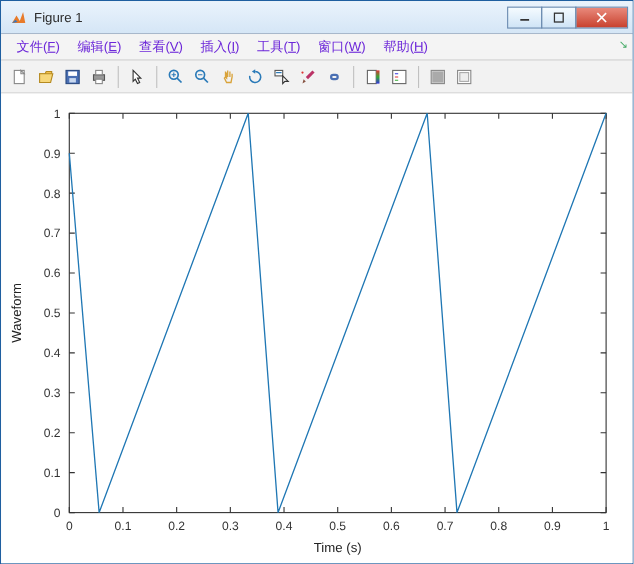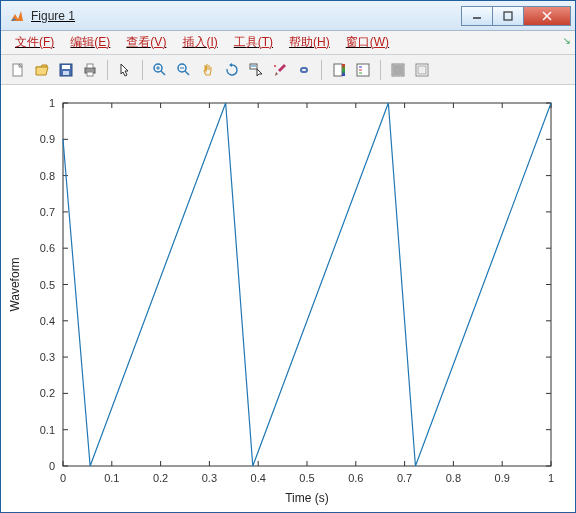--- a/index.html
+++ b/index.html
@@ -1,26 +1,26 @@
 <!DOCTYPE html>
 <html><head>
 <meta charset="utf-8">
 <style>
   * { box-sizing: border-box; }
   body { margin: 0; font-family: "Microsoft YaHei", "Segoe UI", Tahoma, sans-serif; font-size: 12px; background: #bdd3e8; }
-  .window { width: 576px; height: 513px; margin: 0; border: 1px solid #1f5fa0; background: #f0f0f0; display: flex; flex-direction: column; text-decoration: underline; }
+  .window { width: 576px; height: 513px; margin: 0; border: 1px solid #1f5fa0; background: #f0f0f0; display: flex; flex-direction: column; }
   .titlebar { height: 30px; background: linear-gradient(#eaf3fc,#d5e6f6); display: flex; align-items: center; padding: 0 4px 0 8px; border-bottom: 1px solid #a8b8cb; }
   .titlebar .app-icon { width: 16px; height: 16px; margin-right: 6px; }
   .titlebar .title { flex: 1; color: #2b2b2b; }
   .winbtns { display: flex; gap: 0; }
   .winbtn { width: 32px; height: 20px; border: 1px solid #6a8bb0; border-radius: 0; background: linear-gradient(#f5fbff,#cfe4f6); display: flex; align-items: center; justify-content: center; font-size: 10px; color: #333; cursor: pointer; }
   .winbtn + .winbtn { margin-left: -1px; }
   .winbtn.close { background: linear-gradient(#e98a7c,#c8412e); color: #fff; width: 48px; }
   .menubar { height: 24px; background: #f4f4f4; display: flex; align-items: center; padding: 0 6px; border-bottom: 1px solid #d0d0d0; position: relative; }
-  .menu { padding: 2px 8px; cursor: pointer; color: #b91c1c; }
+  .menu { padding: 2px 8px; cursor: pointer; color: #6d28d9; }
   .menu u { text-decoration: underline; }
   .menucorner { position: absolute; right: 4px; top: 4px; color: #4a6; font-size: 10px; }
   .toolbar { height: 30px; background: #f2f2f2; display: flex; align-items: center; padding: 0 6px; gap: 2px; border-bottom: 1px solid #d0d0d0; }
   .tbtn { width: 22px; height: 22px; border: 1px solid transparent; border-radius: 2px; display: flex; align-items: center; justify-content: center; cursor: pointer; }
   .tsep { width: 1px; height: 20px; background: #c0c0c0; margin: 0 4px; }
   .canvas-wrap { flex: 1; background: #fff; position: relative; overflow: hidden; }
   svg.chart { position: absolute; inset: 0; }
   .axis-label { font-size: 12px; fill: #222; font-family: Arial, sans-serif; }
   .plotline { fill: none; stroke: #1f77b4; stroke-width: 1.2; }
   .axisline { stroke: #333; stroke-width: 1; fill: none; }
@@ -59,22 +59,22 @@
         </div>
     </div>
   </div>
 
   <div class="menubar">
     <span class="menu"><span>文件</span>(<u>F</u>)</span>
     <span class="menu"><span>编辑</span>(<u>E</u>)</span>
     <span class="menu"><span>查看</span>(<u>V</u>)</span>
     <span class="menu"><span>插入</span>(<u>I</u>)</span>
     <span class="menu"><span>工具</span>(<u>T</u>)</span>
+    <span class="menu"><span>窗口</span>(<u>W</u>)</span>
     <span class="menu"><span>帮助</span>(<u>H</u>)</span>
-    <span class="menu"><span>窗口</span>(<u>W</u>)</span>
     <span class="menucorner">↘</span>
   </div>
 
   <div class="toolbar">
     <div class="tbtn">
         <svg width="16" height="16">
           <rect x="3" y="2" width="9" height="12" fill="#fff" stroke="#888"></rect>
           <polygon points="9,2 12,5 9,5" fill="#eee" stroke="#888"></polygon>
         </svg>
       </div>

